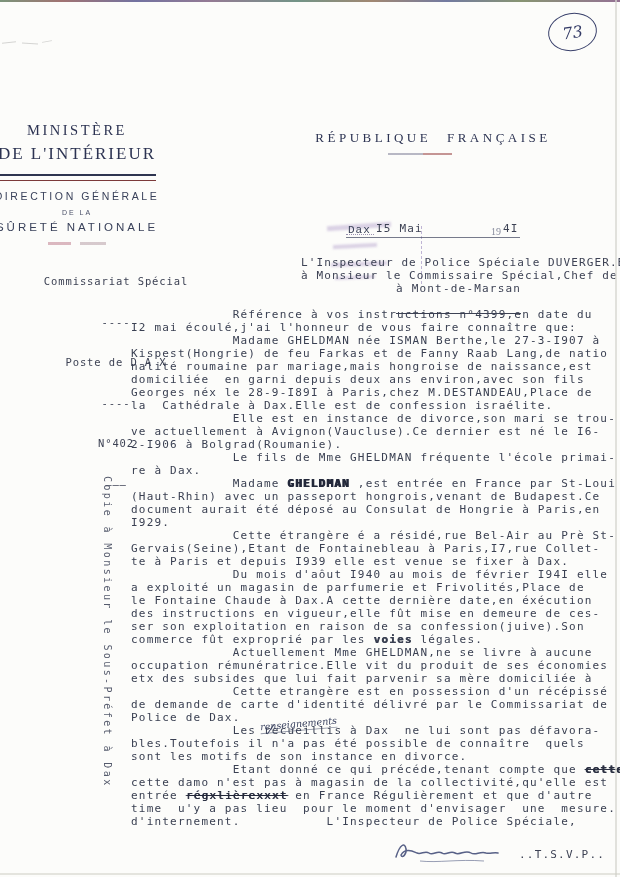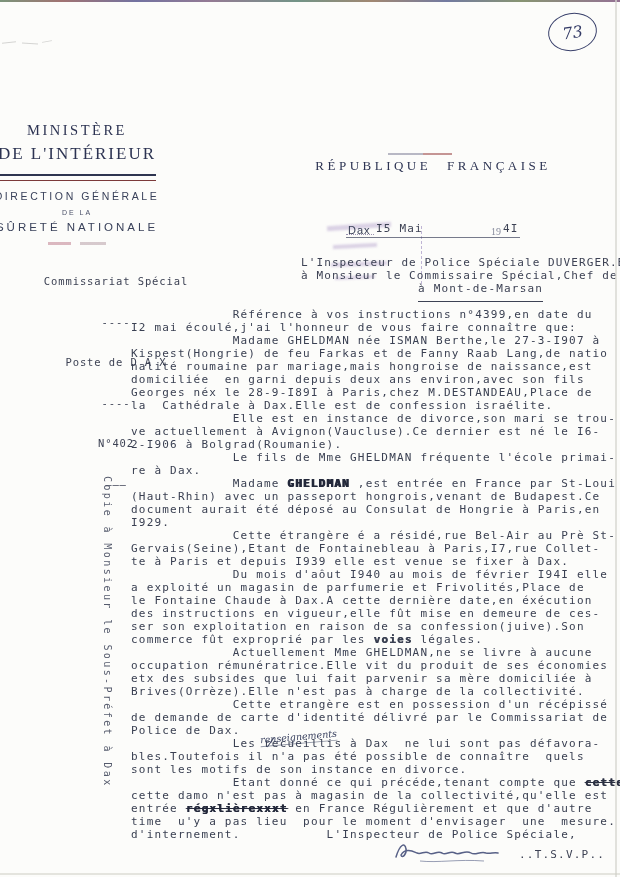--- a/index.html
+++ b/index.html
@@ -26,53 +26,53 @@
   .lh-rule{width:158px;margin:10px auto 0;height:4px;border-top:2px solid #2e3550;border-bottom:1px solid #7c3a3a;}
   .lh-l3{font-family:"Liberation Sans",sans-serif;font-size:10.5px;letter-spacing:2.6px;margin-top:9px;color:#39415a;white-space:nowrap;}
   .lh-l4{font-family:"Liberation Sans",sans-serif;font-size:7px;letter-spacing:2px;margin-top:7px;color:#4a5068;}
   .lh-l5{font-family:"Liberation Sans",sans-serif;font-size:11.5px;letter-spacing:3px;margin-top:5px;color:#39415a;white-space:nowrap;}
   .lh-pink{width:58px;height:3px;margin:9px auto 0;opacity:.55;
     background:linear-gradient(90deg,#c08090 0 40%,transparent 40% 55%,#b8a0a8 55% 100%);}
   .lh-typed{position:absolute;left:25px;top:248px;width:158px;text-align:center;
     font-size:10.5px;line-height:13.5px;letter-spacing:.9px;color:#3d4254;white-space:pre;margin-left:12px;}
   
   .republic{position:absolute;left:288px;top:130px;width:290px;text-align:center;
-    font-family:"Liberation Serif",serif;font-size:13px;letter-spacing:3.5px;word-spacing:9px;color:#2c3352;margin-top:28px;}
+    font-family:"Liberation Serif",serif;font-size:13px;letter-spacing:3.5px;word-spacing:9px;color:#2c3352;}
   .republic-rule{position:absolute;left:388px;top:153px;width:64px;height:2px;opacity:.6;
     background:linear-gradient(90deg,#8a8aa0 0 55%,#a05050 55% 100%);}
   .dateline{position:absolute;left:0;top:0;width:620px;height:0;}
-  .date-place{position:absolute;left:348px;top:224px;font-family:Liberation Sans, sans-serif;font-size:11px;letter-spacing:1px;color:#3a4158;}
+  .date-place{position:absolute;left:348px;top:224px;font-family:Liberation Mono, monospace;font-size:11px;letter-spacing:1px;color:#3a4158;}
   .date-leader{position:absolute;left:346px;top:234px;width:28px;border-bottom:1.2px dotted rgba(120,110,150,.75);}
   .date-typed{position:absolute;left:376px;top:222px;font-size:11px;letter-spacing:1.2px;color:#3d4254;}
   .date-underline{position:absolute;left:346px;top:237px;width:174px;height:1.4px;background:#4a4f66;opacity:.75;}
   .date-19{position:absolute;left:491px;top:226px;font-family:"Liberation Serif",serif;font-size:10px;color:#71768c;opacity:.85;}
   .date-year{position:absolute;left:503px;top:222px;font-size:11px;letter-spacing:1.2px;color:#3d4254;}
   
   .stamp{position:absolute;left:331px;top:224px;width:96px;height:62px;}
   .stamp .s{position:absolute;background:rgba(146,118,184,.32);filter:blur(1px);}
   .stamp .s1{left:-4px;top:0;width:64px;height:5px;transform:rotate(-4deg);}
   .stamp .s2{left:2px;top:20px;width:44px;height:4px;transform:rotate(-3deg);}
   .stamp .s3{left:0;top:38px;width:56px;height:4px;transform:rotate(-2deg);}
   .stamp .s4{left:4px;top:52px;width:40px;height:3px;transform:rotate(-3deg);}
   .stamp .sv{position:absolute;left:90px;top:2px;height:58px;width:0;border-left:1.3px dashed rgba(140,120,180,.55);}
   .addr1{position:absolute;left:301px;top:256px;font-size:11px;letter-spacing:1.1px;color:#3d4254;white-space:nowrap;}
   .addr2{position:absolute;left:301px;top:269px;font-size:11px;letter-spacing:1.1px;color:#3d4254;white-space:nowrap;}
-  .addr3{position:absolute;left:418px;top:282px;font-size:11px;letter-spacing:1.2px;color:#3d4254;
-    border-bottom:1.6px solid #3d4254;padding-bottom:6px;white-space:nowrap;}
+  .addr3{position:absolute;left:396px;top:282px;font-size:11px;letter-spacing:1.2px;color:#3d4254;
+    border-bottom:1.6px solid #3d4254;padding-bottom:18px;white-space:nowrap;}
   
   .margin-note{position:absolute;left:102px;top:476px;height:370px;writing-mode:vertical-rl;
     font-size:10px;letter-spacing:2.4px;color:#444a5e;opacity:.9;white-space:nowrap;}
   
   .body-text{position:absolute;left:131px;top:308px;width:486px;font-size:11px;line-height:13px;
     letter-spacing:1.2px;color:#3a4052;}
   .ln{white-space:pre;height:13px;}
   .ot{font-weight:bold;color:#23283a;text-shadow:.6px 0 #23283a,-.4px 0 #23283a;}
   .b{font-weight:bold;text-shadow:.4px 0 currentColor;}
   .strike{font-weight:bold;color:#2a2f41;text-decoration:line-through;text-shadow:.5px 0 #2a2f41;}
-  .bs{font-weight:bold;color:#23283a;text-shadow:.6px 0 #23283a;text-decoration:line-through;
+  .bs{font-weight:normal;color:#23283a;text-shadow:.6px 0 #23283a;text-decoration:line-through;
       text-decoration-color:rgba(35,40,58,.7);}
   .insert{display:inline-block;width:0;overflow:visible;position:relative;vertical-align:baseline;}
   .hand{position:absolute;left:-4px;top:-17px;font-family:"DejaVu Serif",serif;font-style:italic;
     font-size:9.5px;letter-spacing:0;color:#39415f;white-space:nowrap;transform:rotate(-5deg);
     border-bottom:.8px solid rgba(57,65,95,.55);}
   .caret{position:absolute;left:1px;top:-5px;width:11px;border-top:1.3px solid #39415f;transform:rotate(-55deg);}
   
   .signature{position:absolute;left:392px;top:840px;}
   .tsvp{position:absolute;left:519px;top:848px;font-size:11px;letter-spacing:1.2px;color:#3d4254;white-space:nowrap;}
 </style>
@@ -159,21 +159,20 @@
     <div class="ln">te à Paris et depuis I939 elle est venue se fixer à Dax.</div>
     <div class="ln">             Du mois d'aôut I940 au mois de février I94I elle</div>
     <div class="ln">a exploité un magasin de parfumerie et Frivolités,Place de</div>
     <div class="ln">le Fontaine Chaude à Dax.A cette dernière date,en éxécution</div>
     <div class="ln">des instructions en vigueur,elle fût mise en demeure de ces-</div>
     <div class="ln">ser son exploitation en raison de sa confession(juive).Son</div>
     <div class="ln"><span>commerce fût exproprié par les </span><span class="b">voies</span><span> légales.</span></div>
     <div class="ln">             Actuellement Mme GHELDMAN,ne se livre à aucune</div>
     <div class="ln">occupation rémunératrice.Elle vit du produit de ses économies</div>
     <div class="ln">etx des subsides que lui fait parvenir sa mère domiciliée à</div>
-    <div class="ln">Brives(Orrèze).Elle n'est pas à charge de la collectivité.</div>
     <div class="ln">             Cette etrangère est en possession d'un récépissé</div>
     <div class="ln">de demande de carte d'identité délivré par le Commissariat de</div>
     <div class="ln">Police de Dax.</div>
     <div class="ln"><span>             Les </span><span class="insert"><span class="caret"></span><span class="hand">renseignements</span></span><span>recueillis à Dax  ne lui sont pas défavora-</span></div>
     <div class="ln">bles.Toutefois il n'a pas été possible de connaître  quels</div>
     <div class="ln">sont les motifs de son instance en divorce.</div>
     <div class="ln"><span>             Etant donné ce qui précéde,tenant compte que </span><span class="strike">cette</span></div>
     <div class="ln">cette damo n'est pas à magasin de la collectivité,qu'elle est</div>
     <div class="ln"><span>entrée </span><span class="bs">régxlièrexxxt</span><span> en France Régulièrement et que d'autre</span></div>
     <div class="ln">time  u'y a pas lieu  pour le moment d'envisager  une  mesure.</div>

